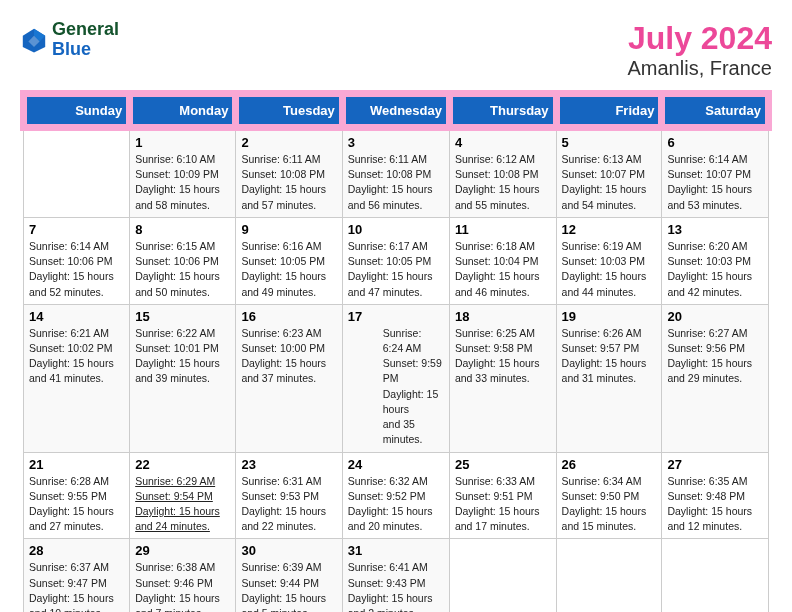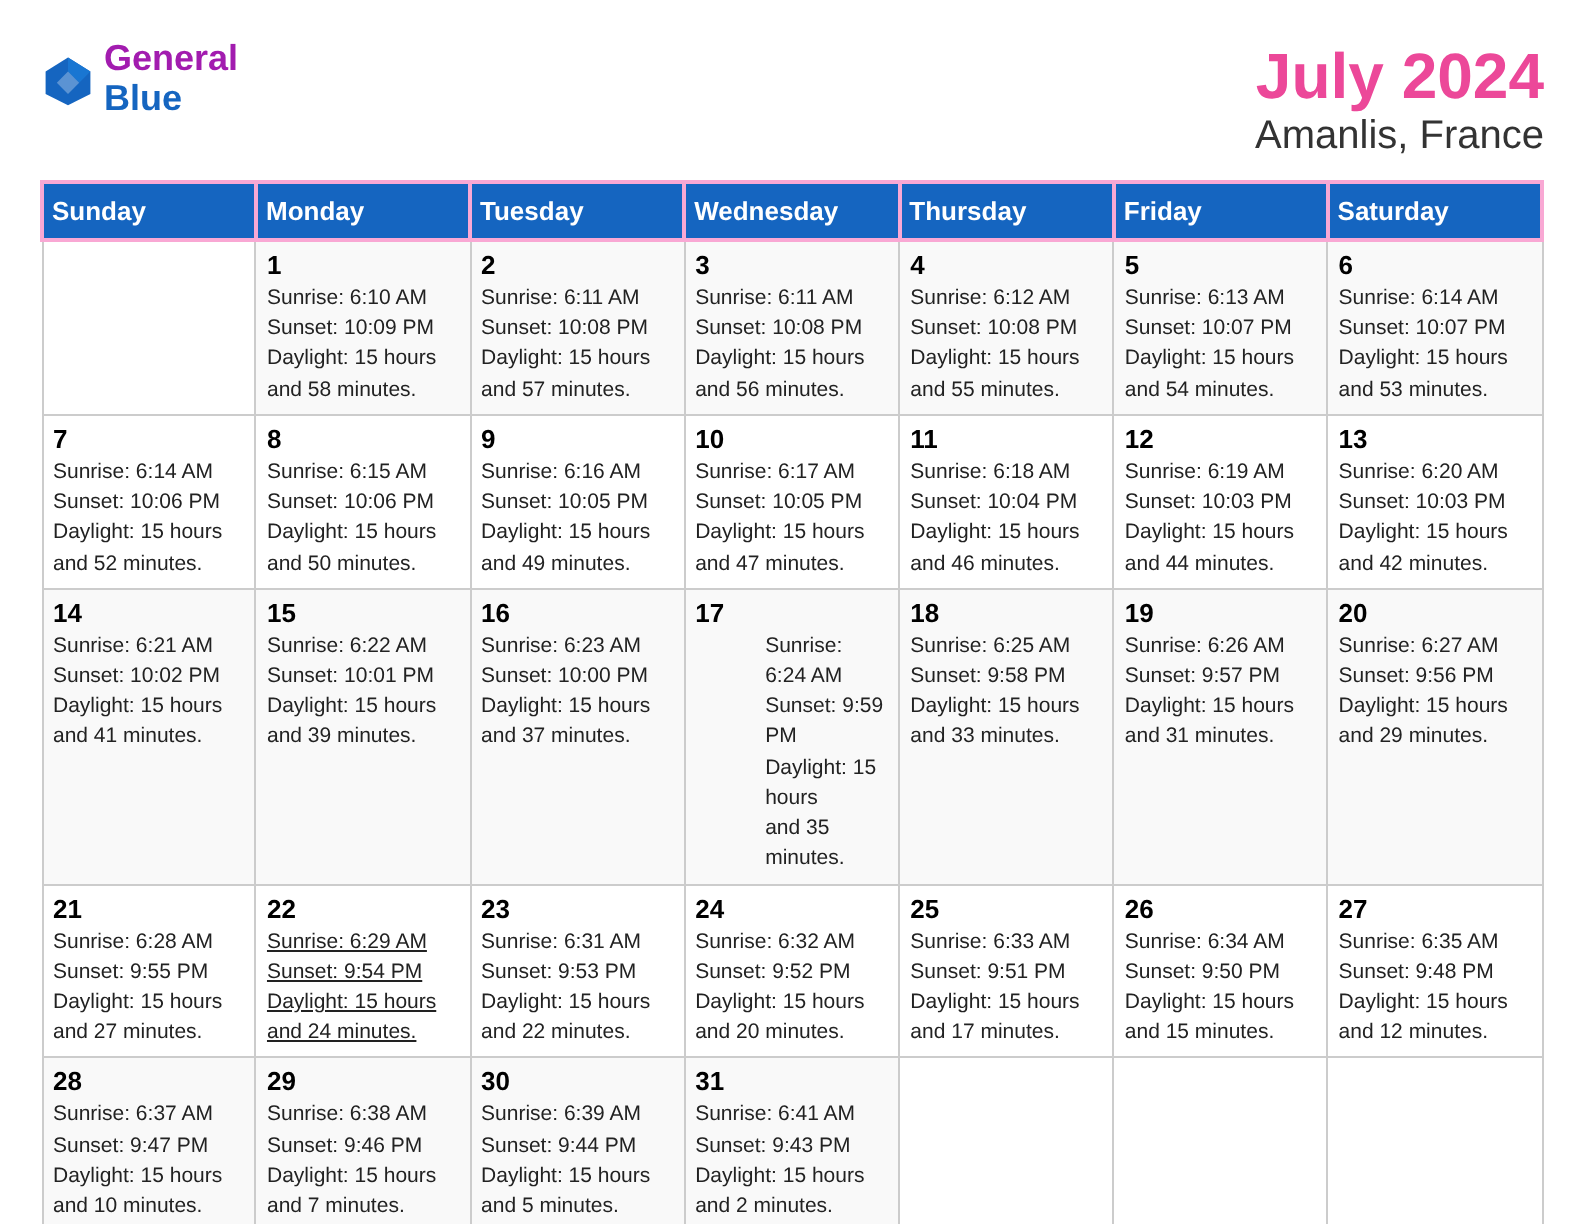--- a/index.html
+++ b/index.html
@@ -20,21 +20,21 @@
       display: flex;
       align-items: center;
     }
     .logo-text {
       font-size: 18px;
       font-weight: bold;
       color: #1a1a1a;
       line-height: 1.1;
     }
     .logo-text span {
-      color: #a21caf;
+      color: #14532d;
     }
     .logo-icon {
       width: 28px;
       height: 28px;
       margin-right: 4px;
     }
     .title-block {
       text-align: right;
     }
     .month-title {
@@ -48,24 +48,24 @@
     }
     table {
       width: 100%;
       border-collapse: collapse;
       font-size: 11px;
     }
     thead th {
       background-color: #1565c0;
       color: #fff;
       padding: 6px 4px;
-      text-align: left;
+      text-align: right;
       font-size: 13px;
       font-weight: bold;
-      border: 2px solid #f9a8d4;
+      border: 7px solid #f9a8d4;
     }
     tbody td {
       border: 1px solid #ccc;
       padding: 4px 5px;
       vertical-align: top;
       width: 108px;
       min-height: 80px;
       background: #fff;
     }
     tbody tr:nth-child(odd) td {

